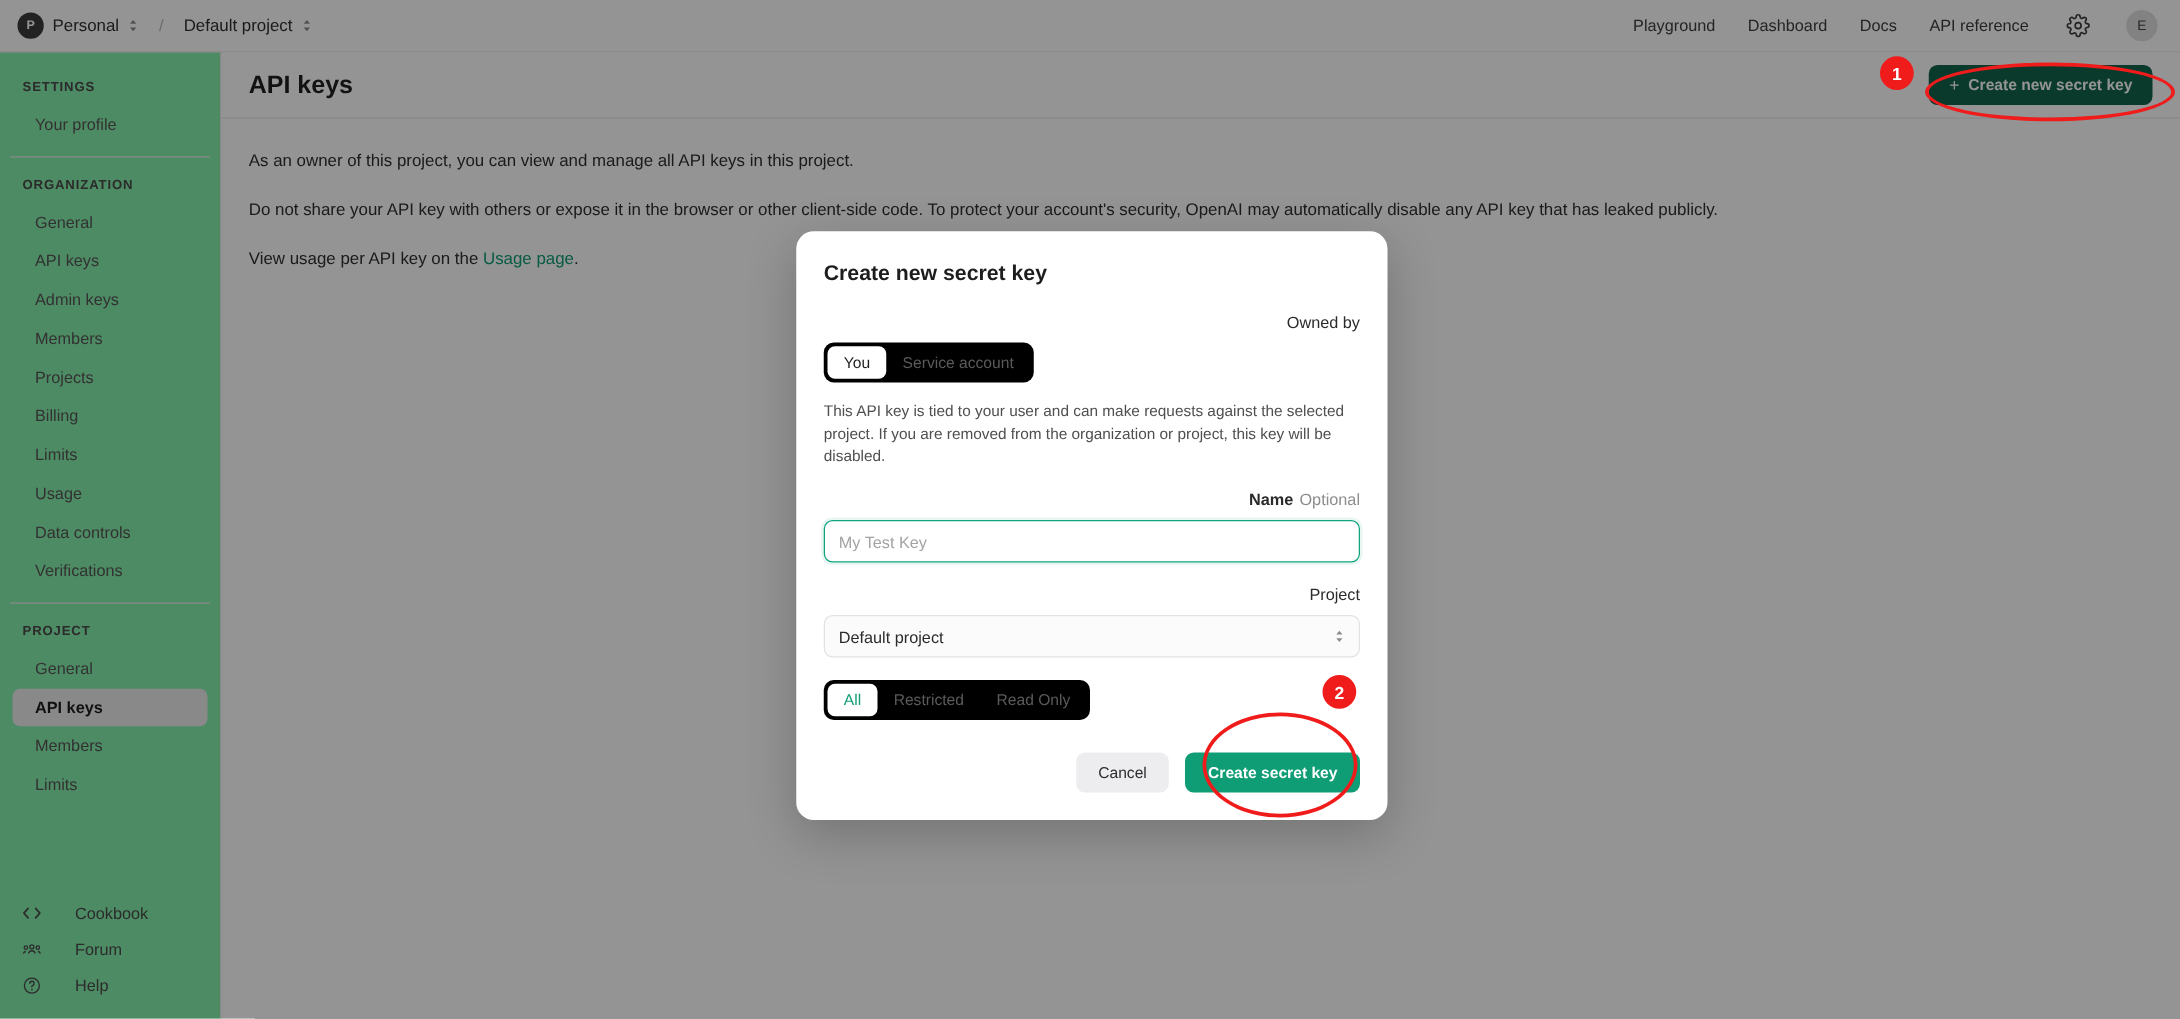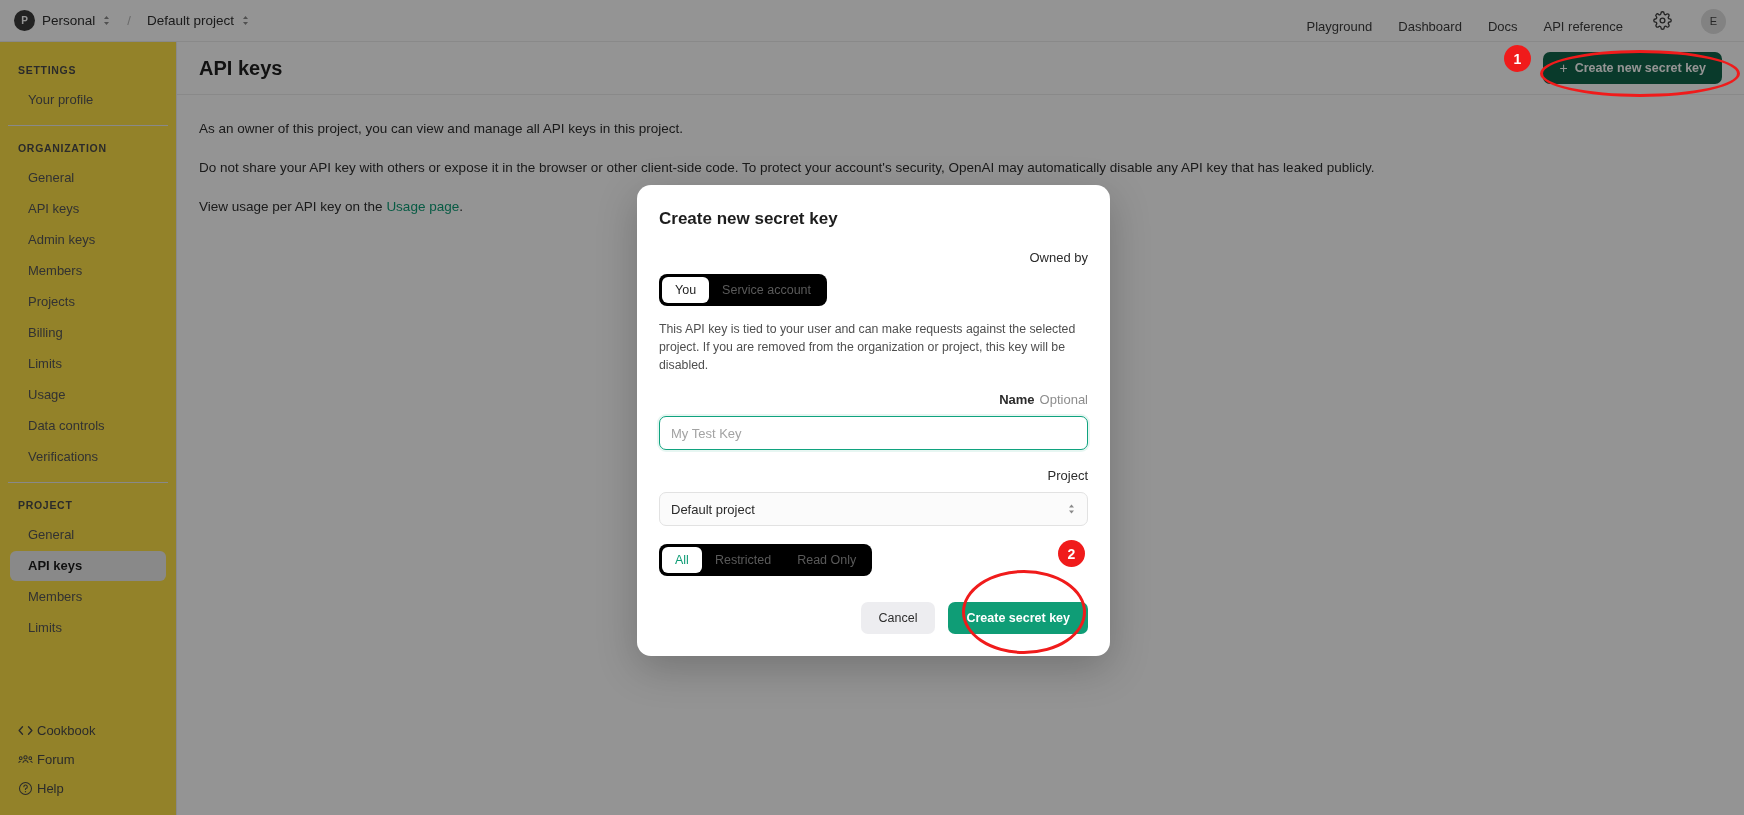--- a/index.html
+++ b/index.html
@@ -29,56 +29,56 @@
     font-size: 10px; font-weight: 700;
     display: flex; align-items: center; justify-content: center;
   }
   .crumb-label { font-size: 13.5px; color: #2f2f2f; }
   .crumb-caret {
     font-size: 9px; color: #8a8a8a; line-height: 1;
     display: flex; flex-direction: column; align-items: center; gap: 1px;
   }
   .crumb-sep { font-size: 13px; color: #b8b8b8; margin: 0 9px; }
 
-  .topnav { margin-left: auto; display: flex; align-items: flex-end; gap: 26px; }
+  .topnav { margin-left: auto; display: flex; align-items: center; gap: 26px; }
   .topnav a { font-size: 13px; color: #3d3d3d; text-decoration: none; }
   .gear-btn {
     width: 26px; height: 26px; display: flex;
     align-items: center; justify-content: center;
     color: #3d3d3d;
   }
   .user-avatar {
     width: 25px; height: 25px; border-radius: 50%;
     background: #e0e0e0; color: #444;
     font-size: 11px;
     display: flex; align-items: center; justify-content: center;
   }
 
   
   .sidebar {
     position: absolute; top: 42px; left: 0; width: 177px; bottom: 0;
     border-right: 1px solid #ececec;
-    background: #fde047;
+    background: #86efac;
     padding: 16px 0 10px 0;
   }
   .sec-title {
     font-size: 10.5px; font-weight: 700; letter-spacing: .7px;
     color: #4a4a4a; padding: 6px 18px 8px 18px;
   }
   .nav-item {
     display: block; font-size: 13px; color: #565656;
     padding: 6px 18px; margin: 1px 10px; border-radius: 6px;
     text-decoration: none; line-height: 18px;
   }
   .nav-item.active { background: #ededed; color: #1d1d1d; font-weight: 600; }
   .nav-div { height: 1px; background: #ececec; margin: 10px 8px; }
 
   .side-footer { position: absolute; left: 0; right: 0; bottom: 12px; }
   .foot-item {
-    display: flex; align-items: center; gap: 4px;
+    display: flex; align-items: center; gap: 27px;
     font-size: 13px; color: #4a4a4a;
     padding: 7px 18px; text-decoration: none;
   }
   .foot-ico { width: 15px; height: 15px; display: flex; align-items: center; justify-content: center; color: #4a4a4a; }
 
   
   .main { position: absolute; top: 42px; left: 177px; right: 0; bottom: 0; background: #fff; }
   .main-head {
     height: 53px; display: flex; align-items: center;
     padding: 0 22px 0 22px; border-bottom: 1px solid #ececec;

